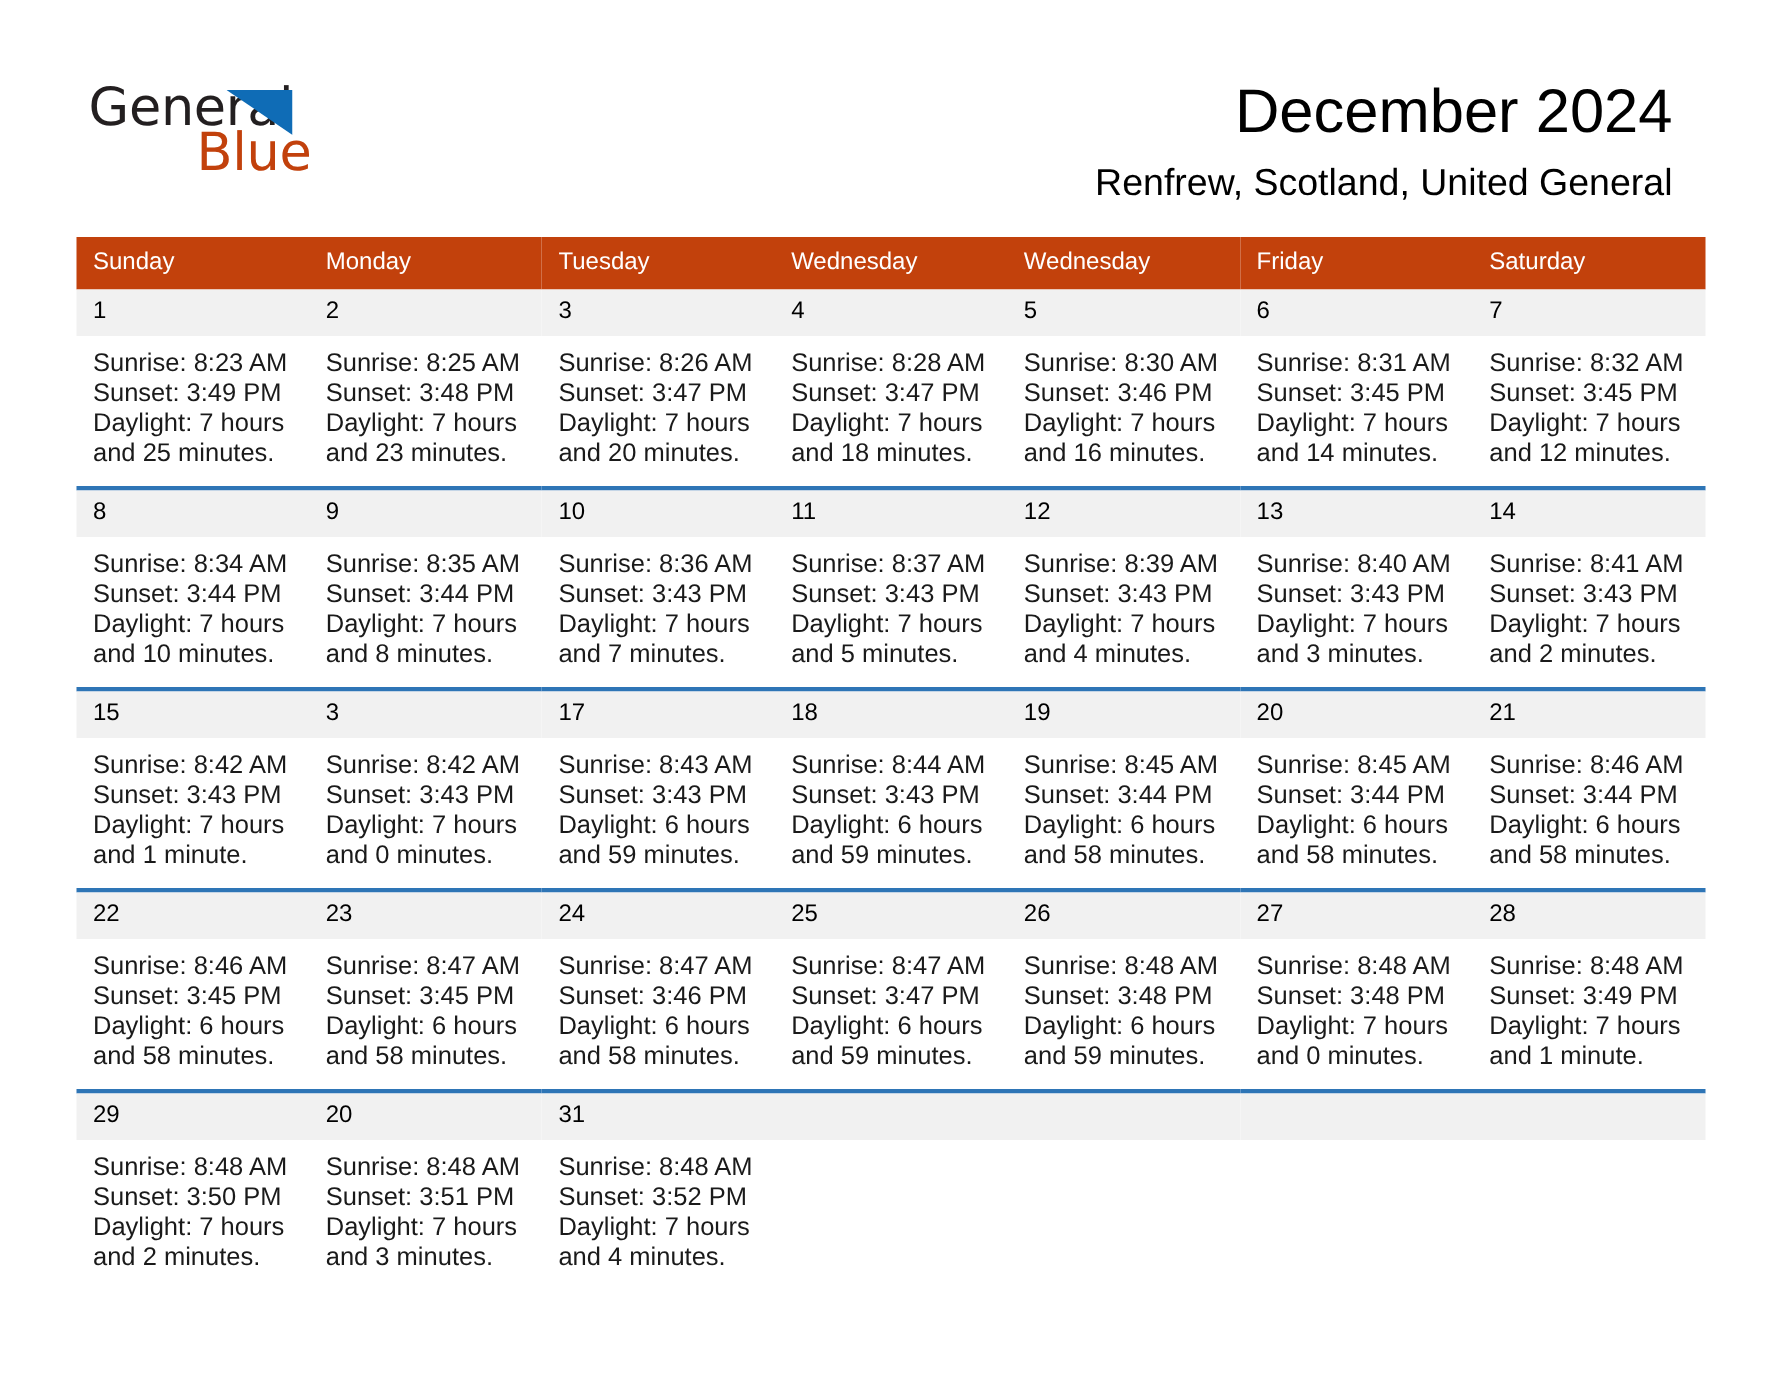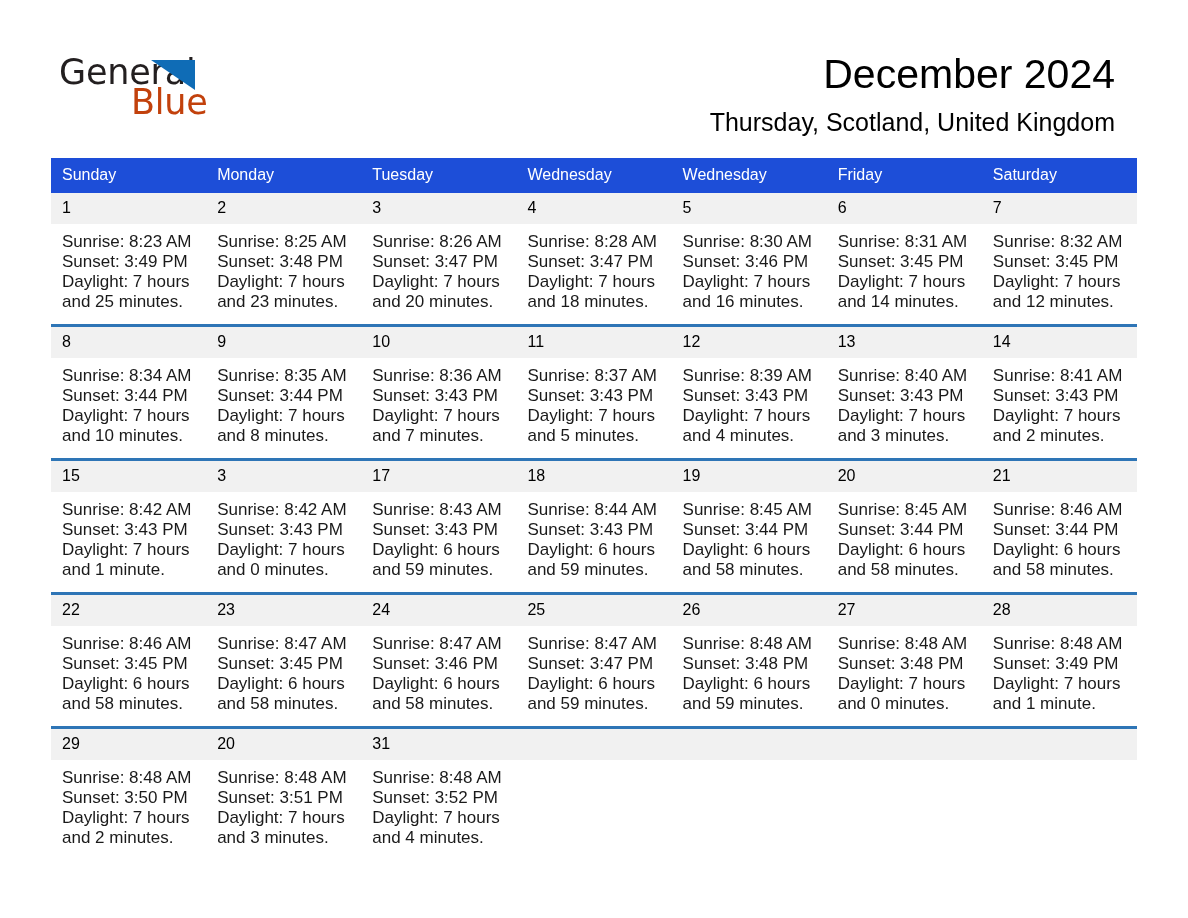--- a/index.html
+++ b/index.html
@@ -96,21 +96,21 @@
     left: 51px;
     top: 158px;
     width: 1086px;
   }
   .cal-table {
     width: 1086px;
     border-collapse: collapse;
     table-layout: fixed;
   }
   .cal-table th {
-    background: #1d4ed8;
+    background: #c2410c;
     color: #ffffff;
     font-size: 16px;
     font-weight: 400;
     text-align: left;
     padding: 8px 0 9px 11px;
     height: 17px;
     vertical-align: middle;
     border: none;
   }
   .week-row > td {
@@ -165,21 +165,21 @@
       <span class="logo-triangle">
         <svg width="44" height="30" viewBox="0 0 44 30" xmlns="http://www.w3.org/2000/svg">
           <polygon points="0,0 44,0 44,30" fill="#0f6cb6"></polygon>
         </svg>
       </span>
       <span class="logo-blue">Blue</span>
     </div>
 
     <div class="title-block">
       <div class="cal-title">December 2024</div>
-      <div class="cal-subtitle">Thursday, Scotland, United Kingdom</div>
+      <div class="cal-subtitle">Renfrew, Scotland, United General</div>
     </div>
 
   </div>
 
   <div class="calendar">
     <table class="cal-table">
       <thead>
         <tr>
           <th>Sunday</th>
           <th>Monday</th>

